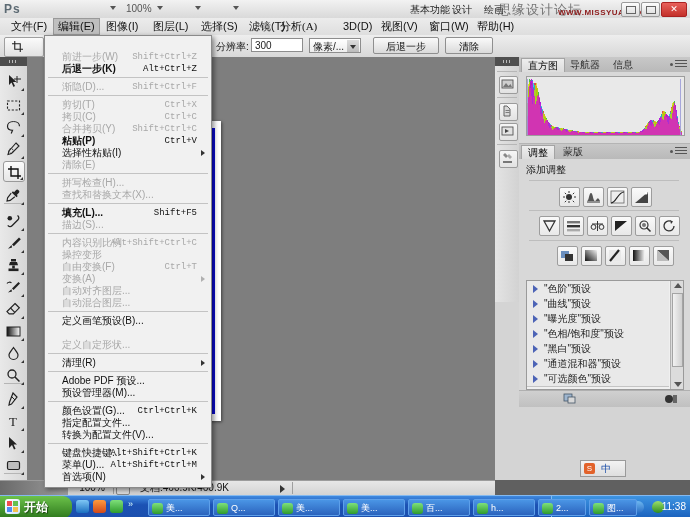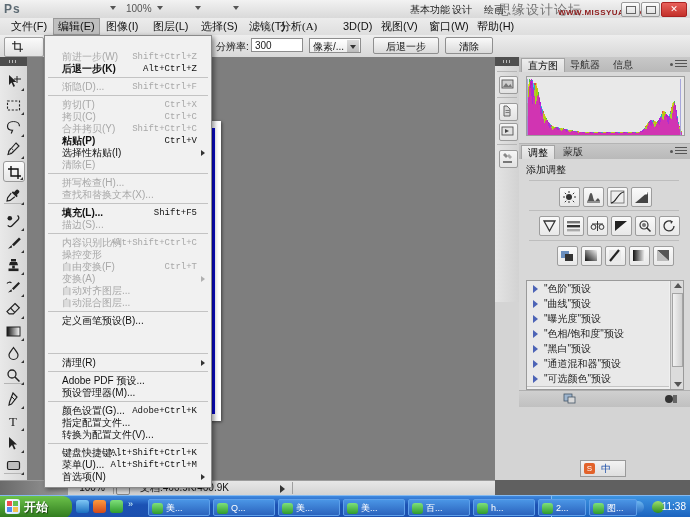--- a/index.html
+++ b/index.html
@@ -1742,36 +1742,39 @@
     <div class="dd-item dis" style="top: 249px;">
       <span class="dd-label">自动对齐图层...</span>
     </div>
     <div class="dd-item dis" style="top: 261px;">
       <span class="dd-label">自动混合图层...</span>
     </div>
     <div class="dd-sep" style="top: 275px;"></div>
     <div class="dd-item en" style="top: 279px;">
       <span class="dd-label">定义画笔预设(B)...</span>
     </div>
+    <div class="dd-item dis" style="top: 303px;">
+      <span class="dd-label">定义自定形状...</span>
+    </div>
     <div class="dd-sep" style="top: 317px;"></div>
     <div class="dd-item en" style="top: 321px;">
       <span class="dd-label">清理(R)</span>
       <span class="sub"></span>
     </div>
     <div class="dd-sep" style="top: 335px;"></div>
     <div class="dd-item en" style="top: 339px;">
       <span class="dd-label">Adobe PDF 预设...</span>
     </div>
     <div class="dd-item en" style="top: 351px;">
       <span class="dd-label">预设管理器(M)...</span>
     </div>
     <div class="dd-sep" style="top: 365px;"></div>
     <div class="dd-item en" style="top: 369px;">
       <span class="dd-label">颜色设置(G)...</span>
-      <span class="dd-key">Adobe+Ctrl+K</span>
+      <span class="dd-key">Ctrl+Ctrl+K</span>
     </div>
     <div class="dd-item en" style="top: 381px;">
       <span class="dd-label">指定配置文件...</span>
     </div>
     <div class="dd-item en" style="top: 393px;">
       <span class="dd-label">转换为配置文件(V)...</span>
     </div>
     <div class="dd-sep" style="top: 407px;"></div>
     <div class="dd-item en" style="top: 411px;">
       <span class="dd-label">键盘快捷键...</span>

